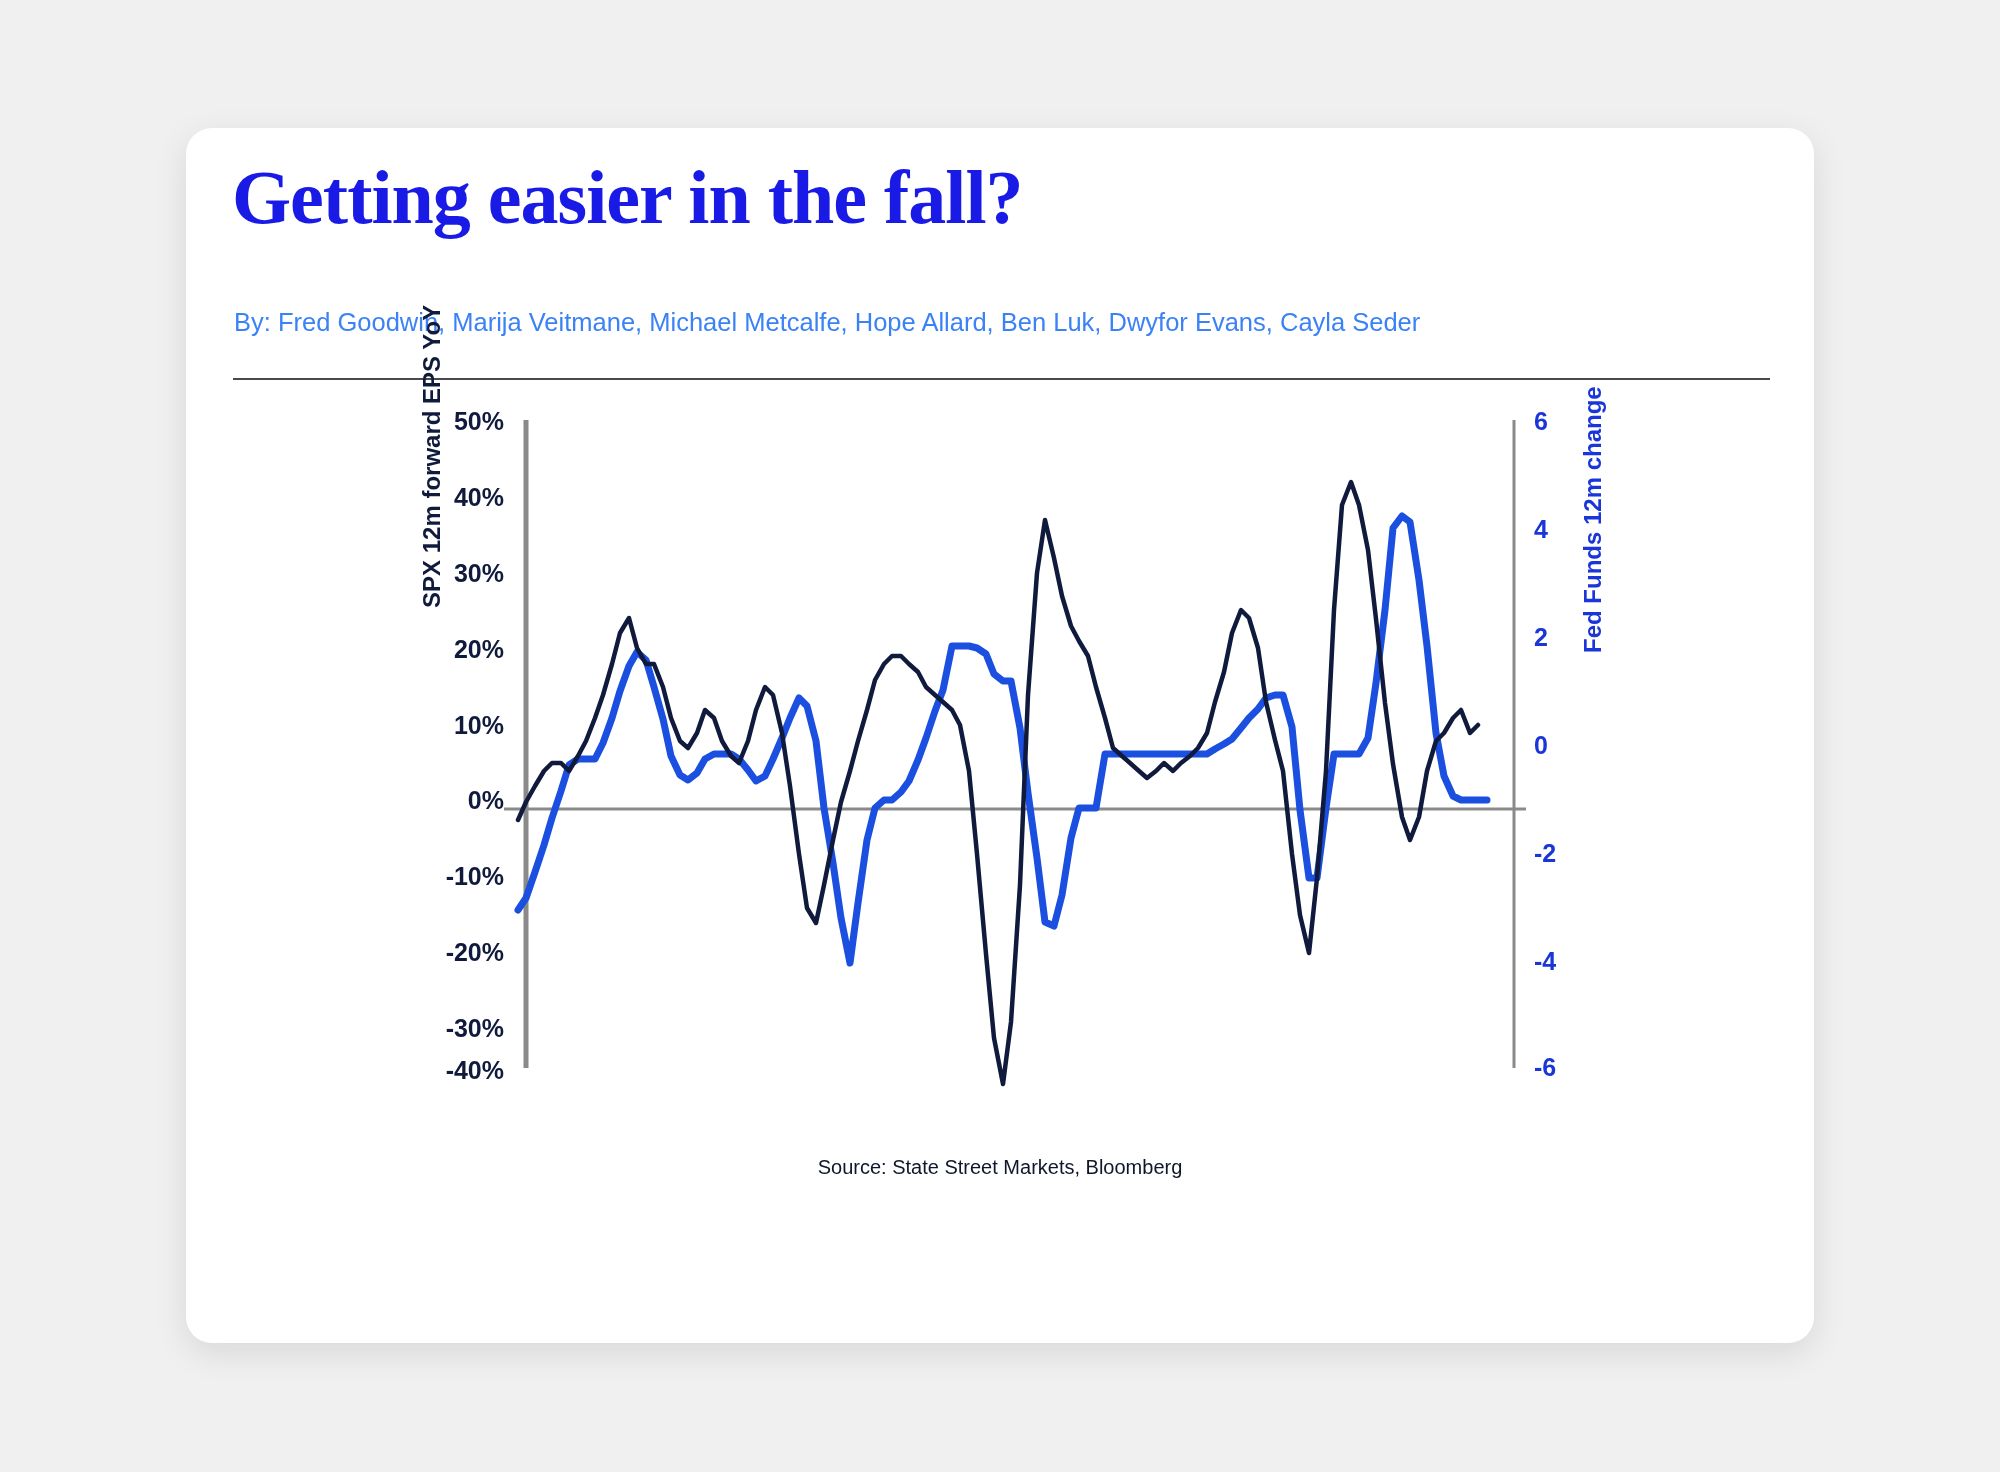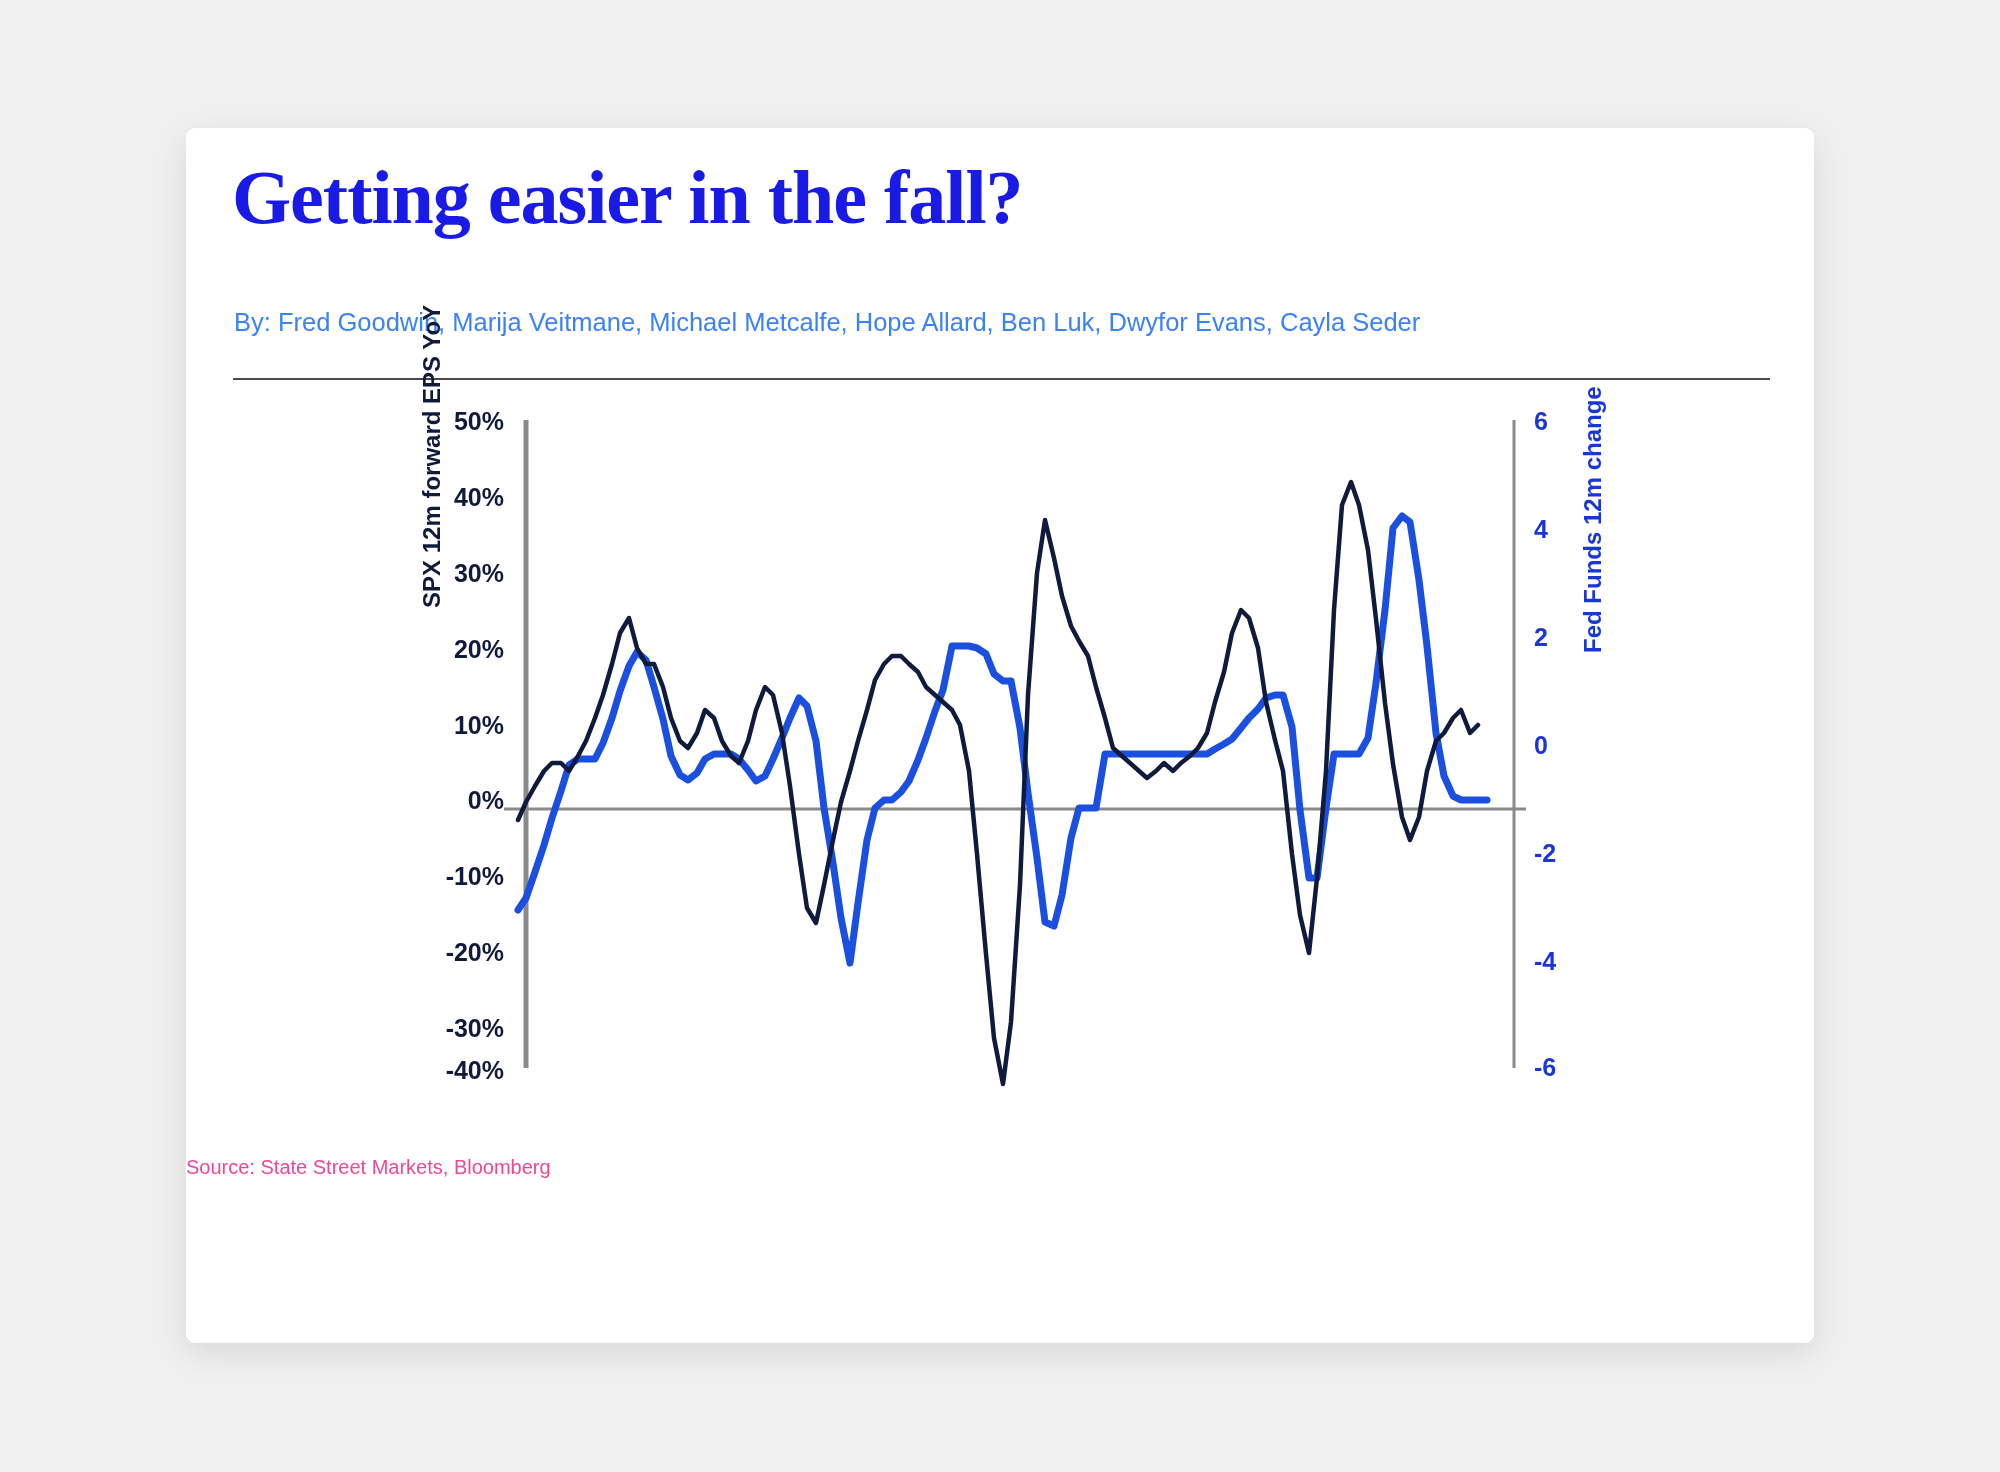--- a/index.html
+++ b/index.html
@@ -17,21 +17,21 @@
     background: #f0f0f0;
     overflow: hidden;
   }
   #card {
     position: absolute;
     left: 186px;
     top: 128px;
     width: 1628px;
     height: 1215px;
     background: #ffffff;
-    border-radius: 9px;
+    border-radius: 26px;
     box-shadow: 0 10px 34px rgba(0,0,0,0.10);
   }
   #title {
     position: absolute;
     left: 46px;
     top: 26px;
     font-family: "Liberation Serif", serif;
     font-weight: bold;
     font-size: 76px;
     letter-spacing: -1px;
@@ -59,22 +59,23 @@
     left: 0;
     top: 270px;
     width: 1520px;
     height: 700px;
   }
   #source {
     position: absolute;
     left: 0;
     top: 1028px;
     width: 1628px;
+    text-align: center;
     font-size: 20px;
-    color: #ec4899;
+    color: #0f172a;
   }
   .axis-title-left {
     position: absolute;
     left: 232px;
     top: 480px;
     transform-origin: 0 0;
     transform: rotate(-90deg);
     font-size: 24px;
     font-weight: bold;
     color: #101a3c;

